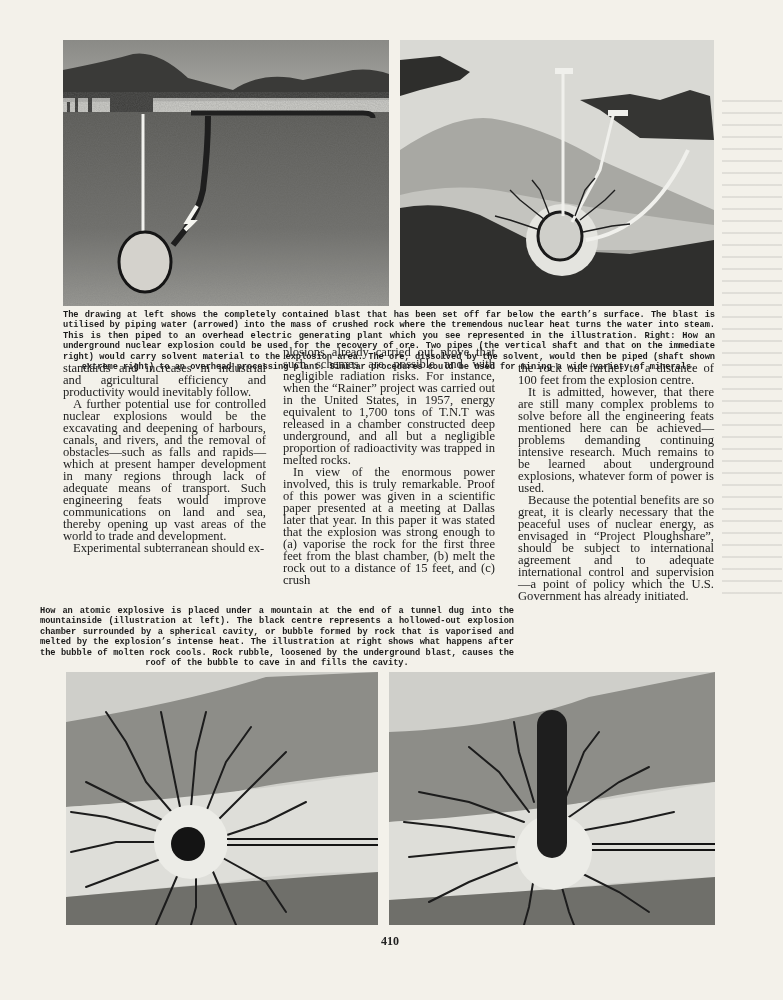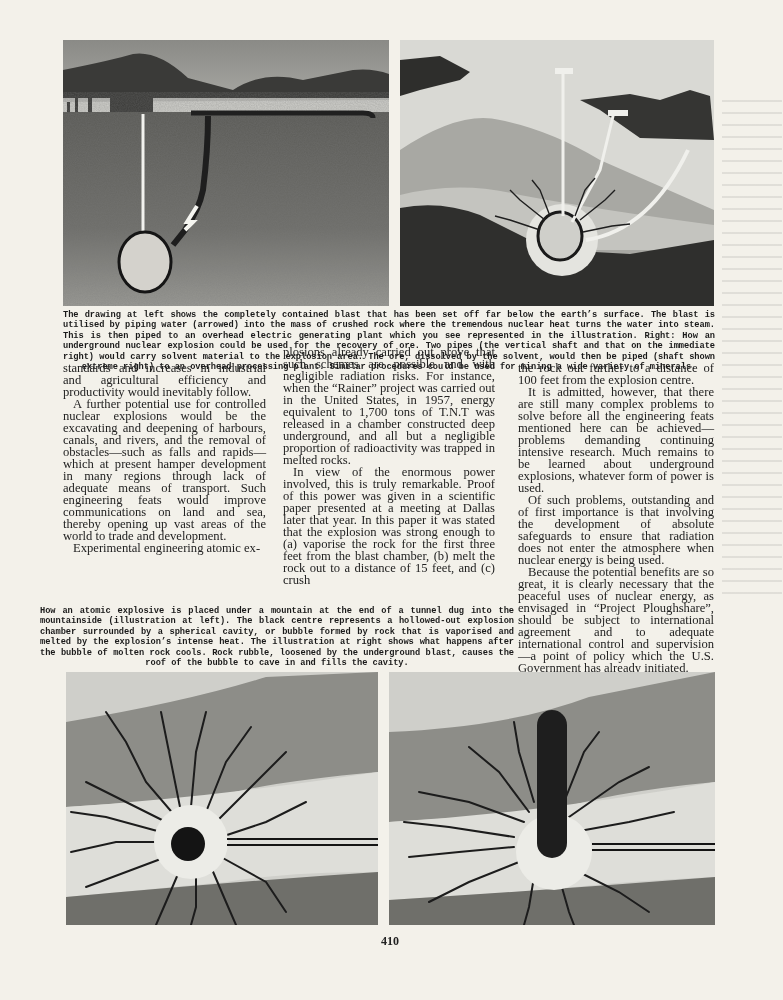--- a/index.html
+++ b/index.html
@@ -124,32 +124,31 @@
           <path d="M183 192 L212 186 L230 184"></path>
       </g>
     </svg>
   </div>
 
   <div class="caption" id="caption-top">The drawing at left shows the completely contained blast that has been set off far below the earth’s surface.  The blast is utilised by piping water (arrowed) into the mass of crushed rock where the tremendous nuclear heat turns the water into steam.  This is then piped to an overhead electric generating plant which you see represented in the illustration.  Right:  How an underground nuclear explosion could be used for the recovery of ore.  Two pipes (the vertical shaft and that on the immediate right) would carry solvent material to the explosion area.  The ore, dissolved by the solvent, would then be piped (shaft shown extreme right) to an overhead processing plant.  Similar procedures could be used for mining a wide variety of minerals.</div>
 
   <div class="col" id="col-1">
     <p class="noindent">standards and increases in industrial and agricultural efficiency and productivity would inevitably follow.</p>
     <p>A further potential use for controlled nuclear explosions would be the excavating and deepening of harbours, canals, and rivers, and the removal of obstacles—such as falls and rapids—which at present hamper development in many regions through lack of adequate means of transport. Such engineering feats would improve communications on land and sea, thereby opening up vast areas of the world to trade and development.</p>
-    <p>Experimental engineering atomic ex-</p>
+    <p>Experimental subterranean should ex-</p>
   </div>
 
   <div class="col" id="col-2">
     <p class="noindent">plosions already carried out prove that such schemes are possible and with negligible radiation risks.  For instance, when the “Rainer” project was carried out in the United States, in 1957, energy equivalent to 1,700 tons of T.N.T was released in a chamber constructed deep underground, and all but a negligible proportion of radioactivity was trapped in melted rocks.</p>
     <p>In view of the enormous power involved, this is truly remarkable.  Proof of this power was given in a scientific paper presented at a meeting at Dallas later that year.  In this paper it was stated that the explosion was strong enough to (a) vaporise the rock for the first three feet from the blast chamber, (b) melt the rock out to a distance of 15 feet, and (c) crush</p>
   </div>
 
   <div class="col" id="col-3">
     <p class="noindent">the rock out further to a distance of 100 feet from the explosion centre.</p>
     <p>It is admitted, however, that there are still many complex problems to solve before all the engineering feats mentioned here can be achieved—problems demanding continuing intensive research.  Much remains to be learned about underground explosions, whatever form of power is used.</p>
-    <p>Of such problems, outstanding and of first importance is that involving the development of absolute safeguards to ensure that radiation does not enter the atmosphere when nuclear energy is being used.</p>
     <p>Because the potential benefits are so great, it is clearly necessary that the peaceful uses of nuclear energy, as envisaged in “Project Ploughshare”, should be subject to international agreement and to adequate international control and supervision—a point of policy which the U.S. Government has already initiated.</p>
   </div>
 
   <div class="caption" id="caption-mid">How an atomic explosive is placed under a mountain at the end of a tunnel dug into the mountainside (illustration at left).  The black centre represents a hollowed-out explosion chamber surrounded by a spherical cavity, or bubble formed by rock that is vaporised and melted by the explosion’s intense heat. The illustration at right shows what happens after the bubble of molten rock cools. Rock rubble, loosened by the underground blast, causes the roof of the bubble to cave in and fills the cavity.</div>
 
   <div class="illus" id="illus-bl">
     <svg viewBox="0 0 312 253" preserveAspectRatio="none">
       <rect width="312" height="253" fill="#cfcfca"></rect>
       <path d="M0 50 Q120 30 200 5 L312 0 L312 100 Q200 110 150 125 L0 135 Z" fill="#8d8d88"></path>
       <path d="M0 135 Q150 125 312 100 L312 200 Q220 200 160 210 L0 225 Z" fill="#deded9"></path>

